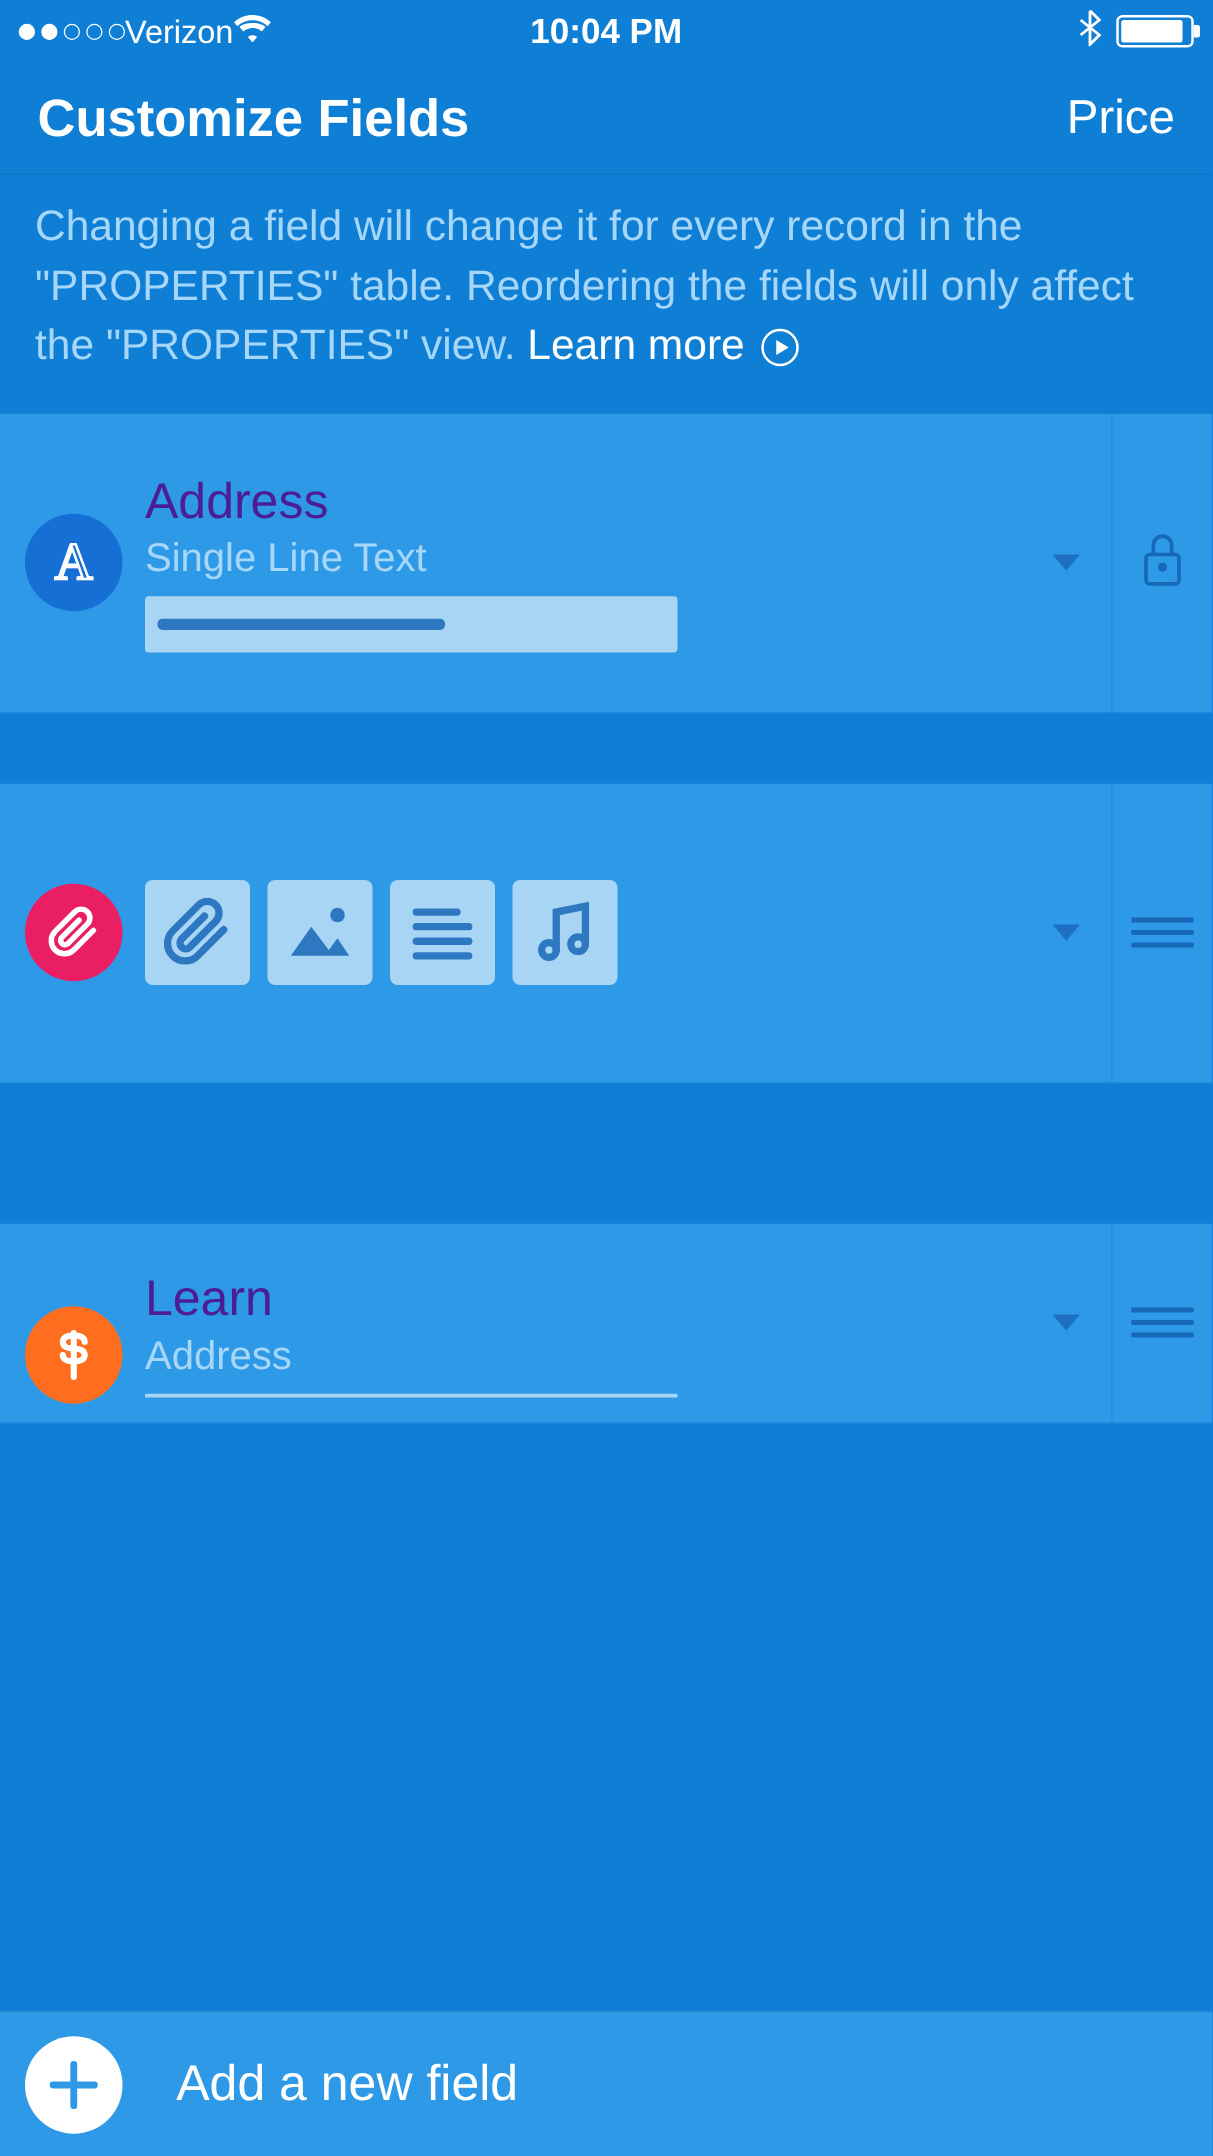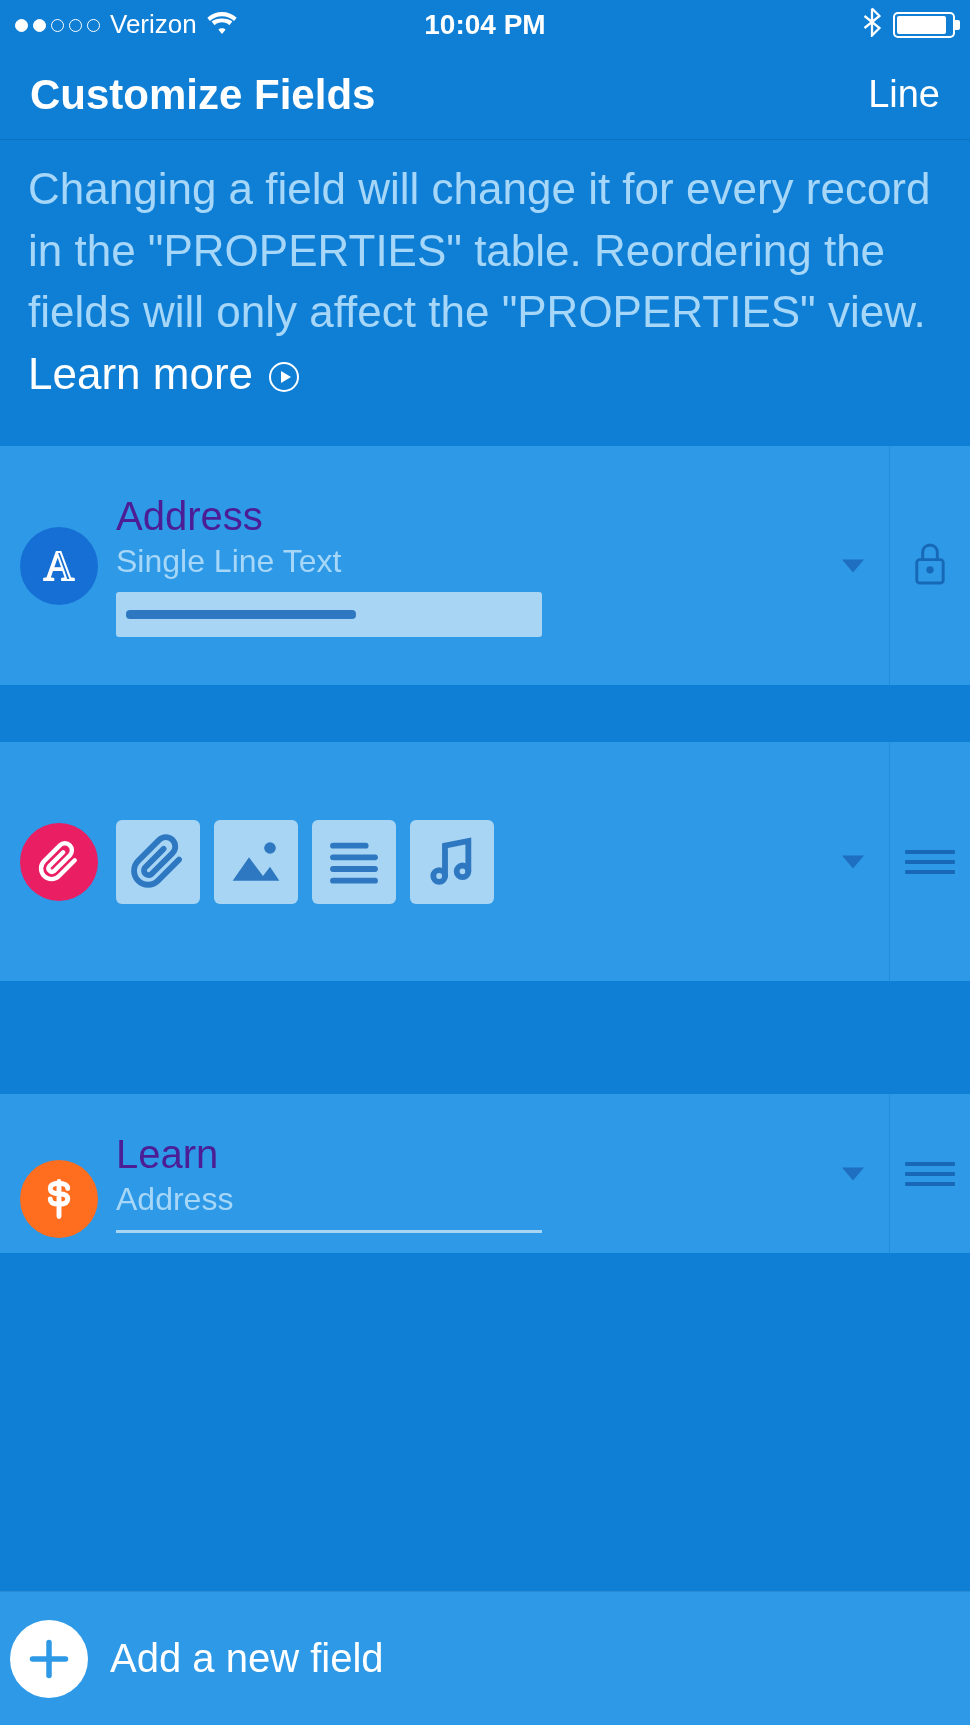--- a/index.html
+++ b/index.html
@@ -1,36 +1,36 @@
 <!DOCTYPE html>
 <html><head>
   <meta charset="utf-8">
   <style>
     * { margin: 0; padding: 0; box-sizing: border-box; }
     html, body { width: 970px; height: 1725px; overflow: hidden; font-family: -apple-system, BlinkMacSystemFont, 'Helvetica Neue', sans-serif; }
     body { background: #0F7FD6; color: #fff; }
     
     .status-bar { height: 50px; background: #0F7FD6; display: flex; align-items: center; padding: 0 15px; font-size: 28px; }
-    .status-left { display: flex; gap: 10px; flex: 1; }
+    .status-left { display: flex; align-items: center; flex: 1; }
     .signal-dots { display: flex; gap: 5px; align-items: center; }
     .dot { width: 13px; height: 13px; border-radius: 50%; border: 1.5px solid #fff; }
     .dot.filled { background: #fff; }
     .carrier { font-size: 26px; }
     .wifi-icon svg { width: 30px; height: 22px; }
     .status-center { flex: 0 0 auto; font-weight: 600; font-size: 28px; }
     .status-right { flex: 1; display: flex; justify-content: flex-end; align-items: center; gap: 12px; }
     .battery { width: 62px; height: 26px; border: 2.5px solid #fff; border-radius: 5px; position: relative; }
     .battery::after { content: ''; position: absolute; right: -7px; top: 6px; width: 5px; height: 10px; background: #fff; border-radius: 0 2px 2px 0; }
     .battery-fill { position: absolute; left: 2px; top: 2px; bottom: 2px; width: 85%; background: #fff; border-radius: 2px; }
     
     .nav-bar { height: 90px; background: #0F7FD6; display: flex; align-items: center; padding: 0 30px; border-bottom: 1px solid rgba(0,0,0,0.1); }
     .nav-title { flex: 1; text-align: left; font-size: 42px; font-weight: 600; }
     .nav-done { font-size: 38px; font-weight: 500; position: absolute; right: 30px; }
     
-    .info-block { padding: 18px 28px 42px; background: #0F7FD6; font-size: 44px; line-height: 1.4; color: #a6d7f9; font-weight: 400; }
+    .info-block { padding: 18px 28px 30px; background: #0F7FD6; font-size: 34px; line-height: 1.4; color: #a6d7f9; font-weight: 400; }
     .info-block .learn-more { color: #fff; font-weight: 400; }
     .play-circle { display: inline-flex; width: 30px; height: 30px; border: 2px solid #fff; border-radius: 50%; vertical-align: middle; align-items: center; justify-content: center; margin-left: 4px; }
     .play-circle::before { content: ''; width: 0; height: 0; border-left: 10px solid #fff; border-top: 6px solid transparent; border-bottom: 6px solid transparent; margin-left: 3px; }
     
     .field-list { background: #0F7FD6; }
     .field-row { background: #2E99E6; display: flex; border-bottom: 1px solid #0F7FD6; min-height: 240px; }
     .field-main { flex: 1; display: flex; align-items: center; padding: 35px 20px 35px 20px; position: relative; border-right: 1px solid rgba(15,127,214,0.5); }
     .field-icon-circle { width: 78px; height: 78px; border-radius: 50%; display: flex; align-items: center; justify-content: center; flex-shrink: 0; margin-right: 18px; }
     .field-icon-circle.blue { background: #166FD4; }
     .field-icon-circle.pink { background: #E91E63; }
@@ -56,21 +56,21 @@
     
     .chevron-down { position: absolute; right: 25px; top: 50%; transform: translateY(-50%); width: 0; height: 0; border-left: 11px solid transparent; border-right: 11px solid transparent; border-top: 13px solid #1E6FC2; }
     
     .field-handle { width: 80px; display: flex; align-items: center; justify-content: center; }
     .lock-icon svg { width: 36px; height: 44px; }
     .drag-lines { display: flex; flex-direction: column; gap: 6px; }
     .drag-lines div { width: 50px; height: 4px; background: #1769B8; border-radius: 1px; }
     
     .gap { height: 56px; background: #0F7FD6; }
     
-    .add-bar { position: absolute; bottom: 0; left: 0; right: 0; height: 134px; background: #2E99E6; display: flex; align-items: center; padding: 0 10px; border-top: 1px solid rgba(0,0,0,0.08); }
+    .add-bar { position: absolute; bottom: 0; left: 0; right: 0; height: 116px; background: #2E99E6; display: flex; align-items: center; padding: 0 20px; border-top: 1px solid rgba(0,0,0,0.08); gap: 21px; }
     .add-circle { width: 78px; height: 78px; border-radius: 50%; background: #fff; display: flex; align-items: center; justify-content: center; flex-shrink: 0; margin-right: 22px; }
     .add-circle svg { width: 44px; height: 44px; }
     .add-text { font-size: 40px; color: #fff; font-weight: 400; }
     
     .field-row.price { min-height: 160px; }
     .field-row.price .field-main { padding-top: 38px; padding-bottom: 0; align-items: flex-start; }
     .field-row.price .field-icon-circle { margin-top: 28px; }
   </style>
 </head>
 <body>
@@ -99,21 +99,21 @@
         </svg>
     </span>
     <div class="battery">
         <div class="battery-fill"></div>
       </div>
   </div>
 </div>
 
 <div class="nav-bar">
   <div class="nav-title">Customize Fields</div>
-  <div class="nav-done">Line</div>
+  <div class="nav-done">Price</div>
 </div>
 
 <div class="info-block">
   <span>Changing a field will change it for every record in the "PROPERTIES" table. Reordering the fields will only affect the "PROPERTIES" view. </span><span class="learn-more">Learn more</span>
   <span class="play-circle"></span>
 </div>
 
 <div class="field-list">
 
   <div class="field-row">

